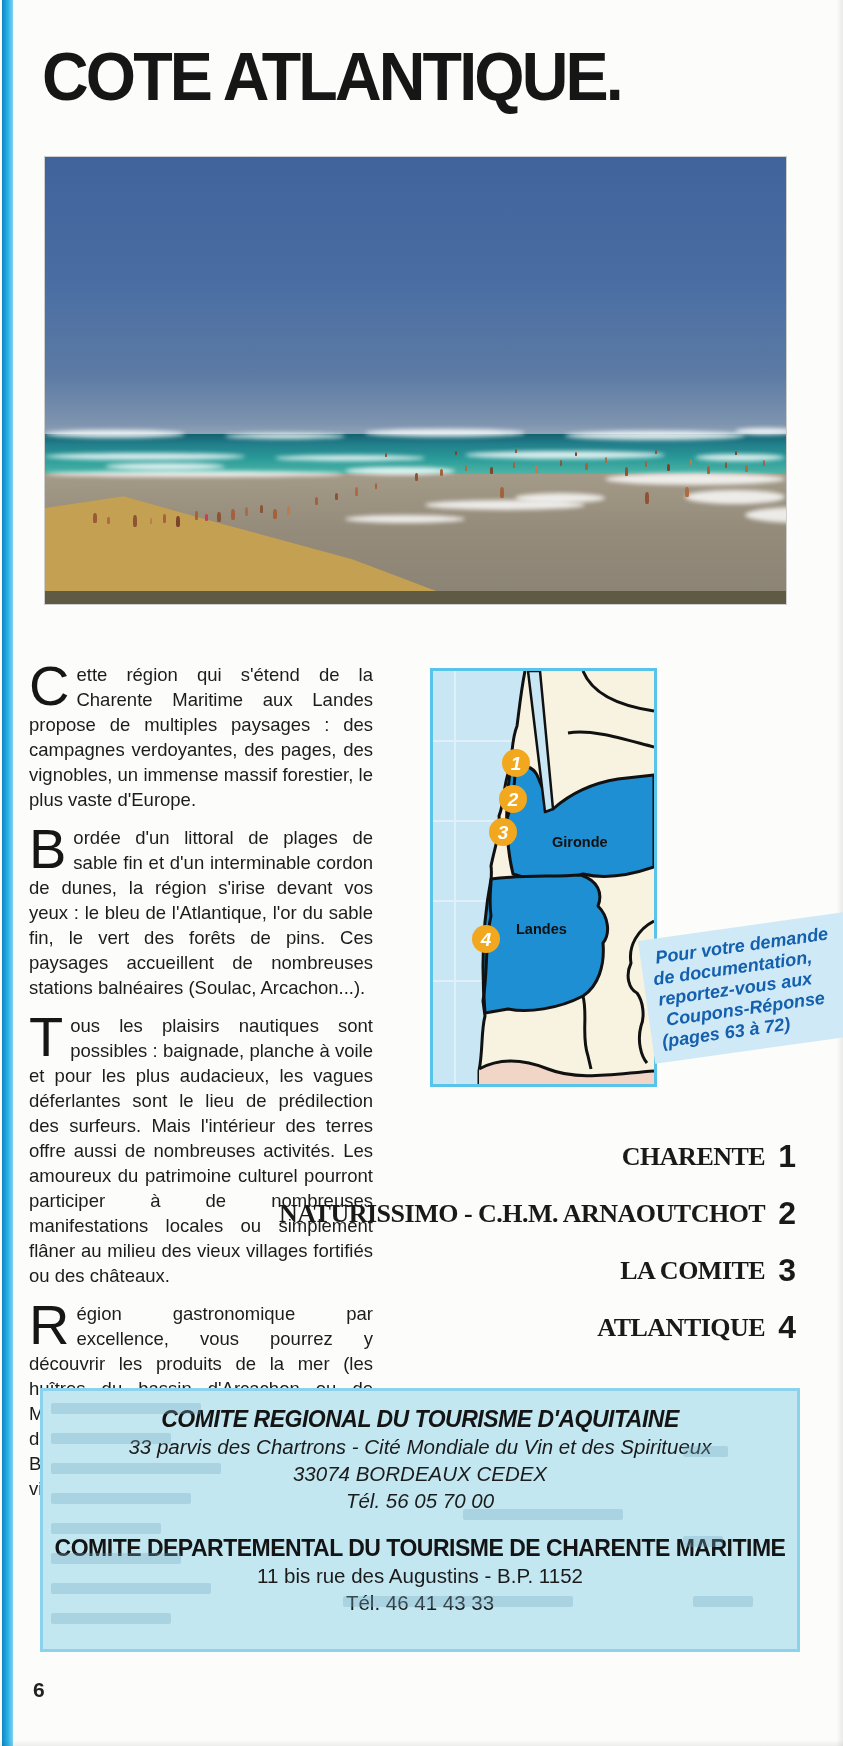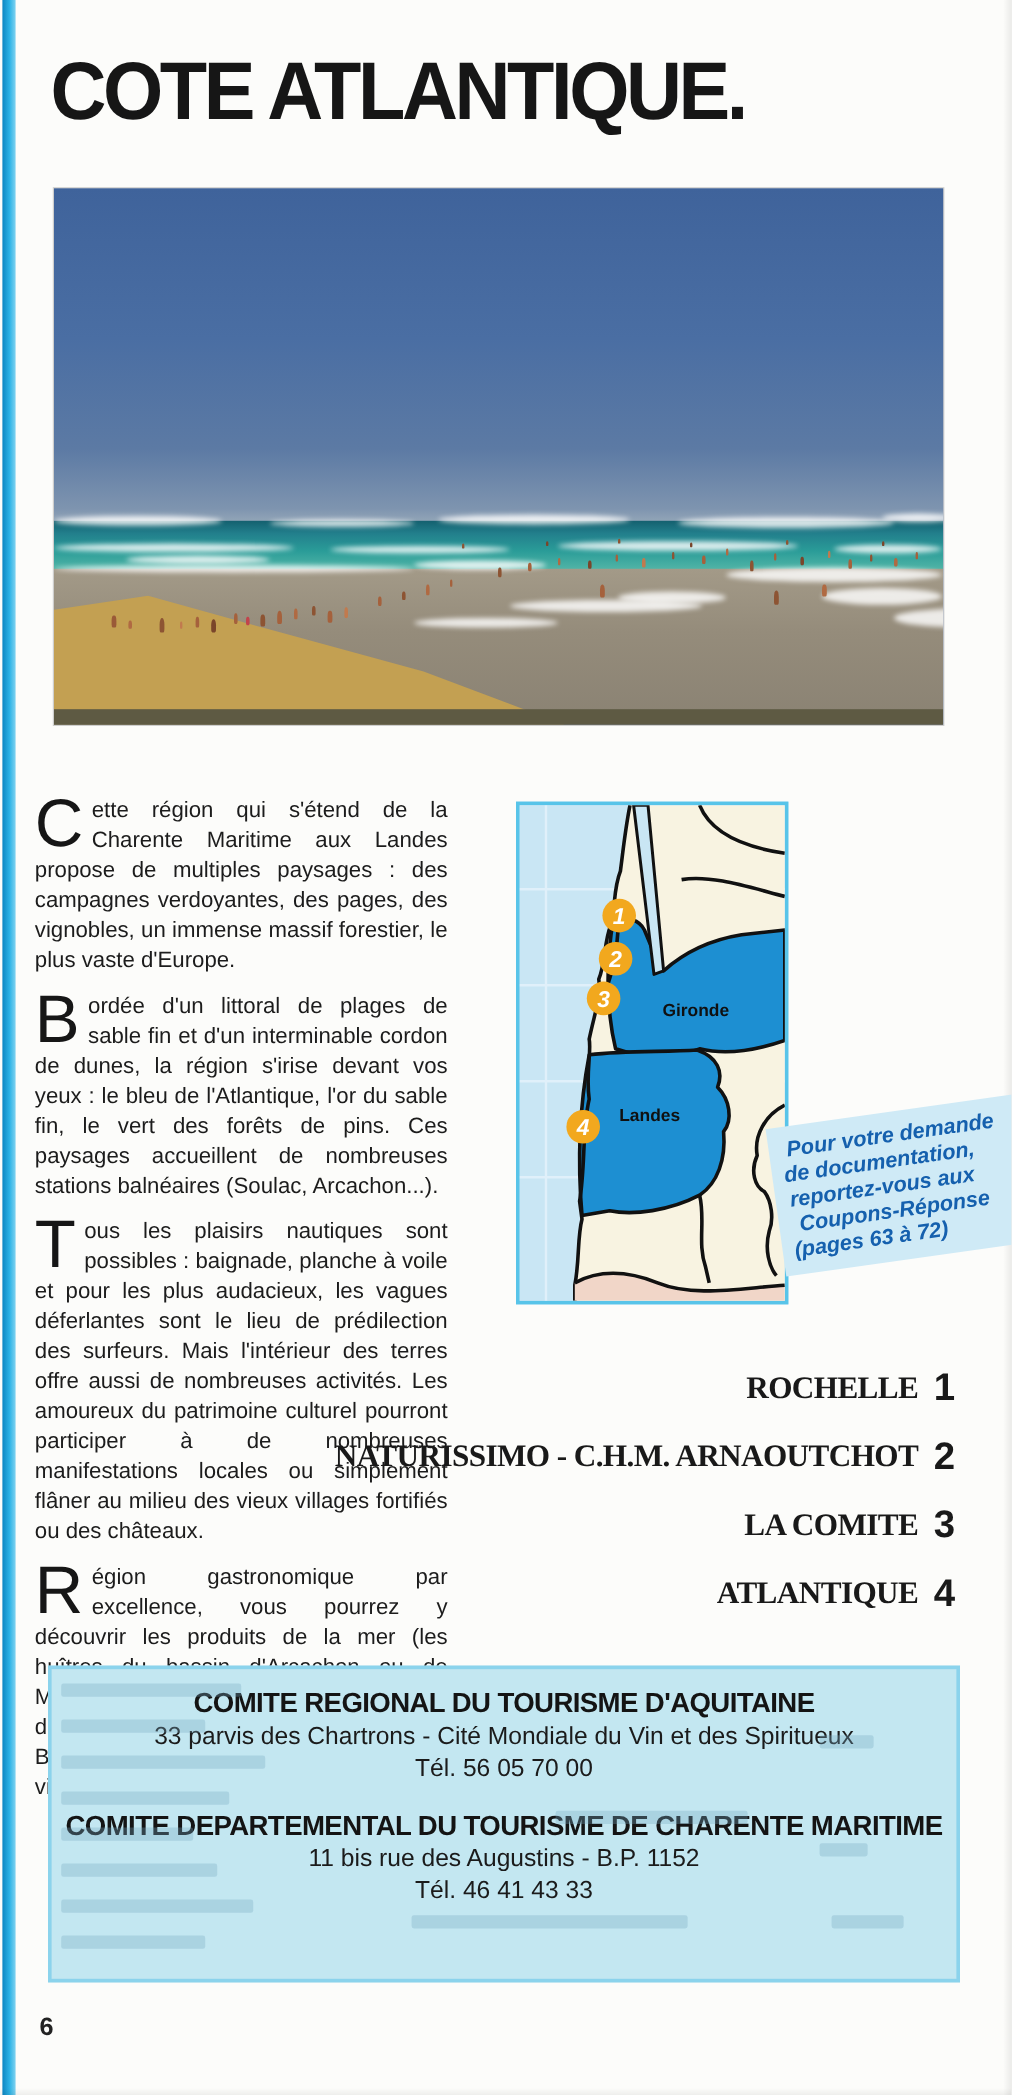--- a/index.html
+++ b/index.html
@@ -61,21 +61,21 @@
   .site-name{font-family:"Liberation Serif",serif;font-weight:bold;font-size:26px;
       letter-spacing:-.5px;color:#191919;white-space:nowrap;}
   .site-num{font-family:"Liberation Sans",sans-serif;font-weight:bold;font-size:32px;
       margin-left:13px;color:#191919;}
 
   
   .contact-box{position:absolute;left:40px;top:1388px;width:760px;height:264px;
       box-sizing:border-box;border:3px solid #8bd3ec;background:#c3e7f1;text-align:center;}
   .contact-title{font-weight:bold;font-size:23px;letter-spacing:-.5px;color:#141414;margin:0;}
   .contact-line{font-size:20.5px;line-height:27px;color:#1b1b1b;}
-  .cblock1{margin-top:15px;}
+  .cblock1{margin-top:15px;font-style:italic;}
   .cblock2{margin-top:21px;}
   .ghost{position:absolute;background:rgba(118,168,194,.32);border-radius:2px;}
 
   .page-number{position:absolute;left:33px;top:1678px;font-size:21px;font-weight:bold;color:#222;}
 </style>
 </head>
 <body>
 
 <div class="page">
 
@@ -221,21 +221,21 @@
   <div class="sticker">
     <div>Pour votre demande</div>
     <div>de documentation,</div>
     <div>reportez-vous aux</div>
     <div>Coupons-Réponse</div>
     <div>(pages 63 à 72)</div>
   </div>
 
   <div class="site-list">
     <div class="site-row">
-      <span class="site-name">ROCHELLE</span>
+      <span class="site-name">CHARENTE</span>
       <span class="site-num">1</span>
     </div>
     <div class="site-row">
       <span class="site-name">NATURISSIMO - C.H.M. ARNAOUTCHOT</span>
       <span class="site-num">2</span>
     </div>
     <div class="site-row">
       <span class="site-name">LA COMITE</span>
       <span class="site-num">3</span>
     </div>
@@ -257,20 +257,21 @@
         <div class="ghost" style="left: 8px; top: 222px; width: 120px; height: 11px;"></div>
         <div class="ghost" style="left: 640px; top: 55px; width: 45px; height: 11px;"></div>
         <div class="ghost" style="left: 640px; top: 145px; width: 40px; height: 11px;"></div>
         <div class="ghost" style="left: 300px; top: 205px; width: 230px; height: 11px;"></div>
         <div class="ghost" style="left: 420px; top: 118px; width: 160px; height: 11px;"></div>
         <div class="ghost" style="left: 650px; top: 205px; width: 60px; height: 11px;"></div>
       </div>
     <div class="cblock1">
       <p class="contact-title">COMITE REGIONAL DU TOURISME D'AQUITAINE</p>
       <div class="contact-line">33 parvis des Chartrons - Cité Mondiale du Vin et des Spiritueux</div>
+      <div class="contact-line">33074 BORDEAUX CEDEX</div>
       <div class="contact-line">Tél. 56 05 70 00</div>
     </div>
     <div class="cblock2">
       <p class="contact-title">COMITE DEPARTEMENTAL DU TOURISME DE CHARENTE MARITIME</p>
       <div class="contact-line">11 bis rue des Augustins - B.P. 1152</div>
       <div class="contact-line">Tél. 46 41 43 33</div>
     </div>
   </div>
 
   <div class="page-number">6</div>

